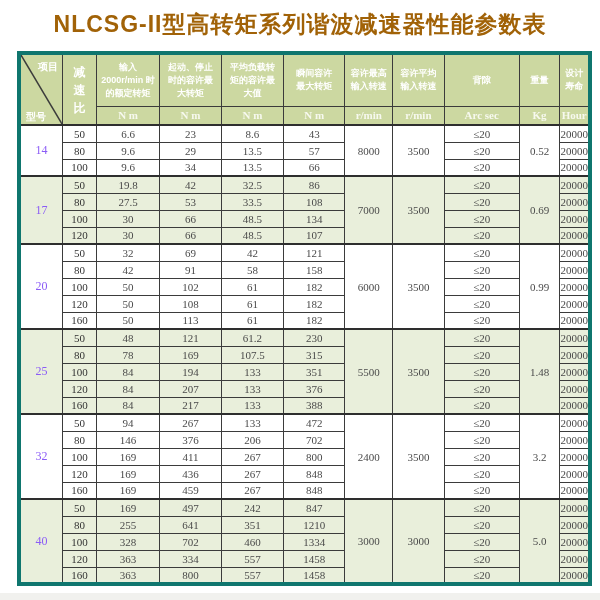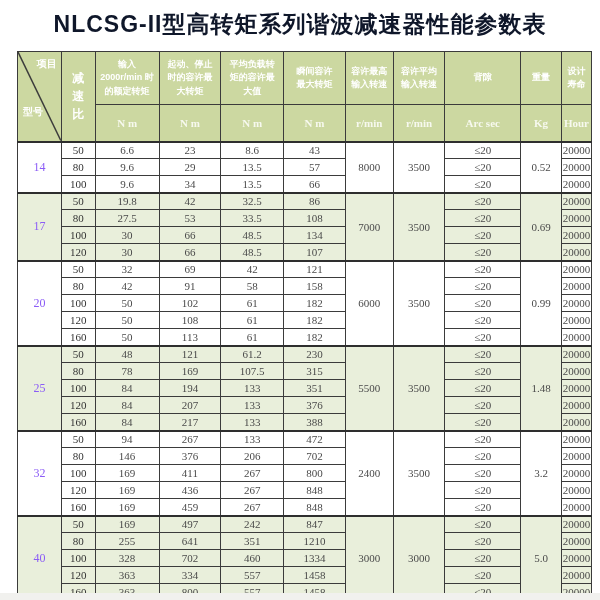--- a/index.html
+++ b/index.html
@@ -1,34 +1,34 @@
 <!DOCTYPE html>
 <html><head>
 <meta charset="utf-8">
 <style>
   * { box-sizing: border-box; margin: 0; padding: 0; }
   html,body { width:600px; height:600px; background:#ffffff; overflow:hidden;
     font-family:"Liberation Sans", sans-serif; }
   .page { width:600px; height:600px; position:relative; background:#ffffff; }
-  .title { text-align:center; font-size:23px; font-weight:bold; color:#0f172a;
+  .title { text-align:center; font-size:23px; font-weight:bold; color:#a16207;
     padding-top:9px; letter-spacing:1px; font-family:"Liberation Sans", sans-serif; }
   table.spec { border-collapse:collapse; table-layout:fixed; margin:11px 8px 0 17px;
-    border:1px solid #0f766e; }
+    border:4px solid #0f766e; }
   .spec th, .spec td { border:1px solid #3b3b3b; text-align:center; vertical-align:middle;
     overflow:hidden; padding:0; }
   
   thead th { background:#ccd8a1; color:#ffffff; }
   .col-label { font-size:9px; font-weight:bold; line-height:1.45; white-space:pre-line;
     height:53px; }
   .units-row th { font-family:"Liberation Serif", serif; font-size:11px; font-weight:bold;
-    height:37px; color:#f7f9ef;margin-top:24px; }
+    height:19px; color:#f7f9ef;margin-top:24px; }
   .corner { position:relative; }
   .corner svg { position:absolute; left:0; top:0; width:100%; height:100%; }
   .corner-top { position:absolute; top:5px; right:4px; font-size:10px; font-weight:bold; }
-  .corner-bottom { position:absolute; bottom:22px; left:5px; font-size:10px; font-weight:bold; }
+  .corner-bottom { position:absolute; bottom:0; left:5px; font-size:10px; font-weight:bold; }
   .ratio-head { font-size:12px; font-weight:bold; white-space:pre-line; line-height:1.5; }
   
   tbody td { font-family:"Liberation Serif", serif; font-size:11px; color:#4a4a4a;
     height:17px; }
   tbody td.model-cell { font-size:12px; color:#8b5cf6; }
   tbody td.ratio-cell { color:#333; }
   tr.band-white td { background:#ffffff; }
   tr.band-green td { background:#e9efdb; }
   tr.band-start td { border-top:2px solid #2e2e2e; }
   .bottom-strip { position:absolute; left:0; right:0; bottom:0; height:7px; background:#f1f1ee; }

